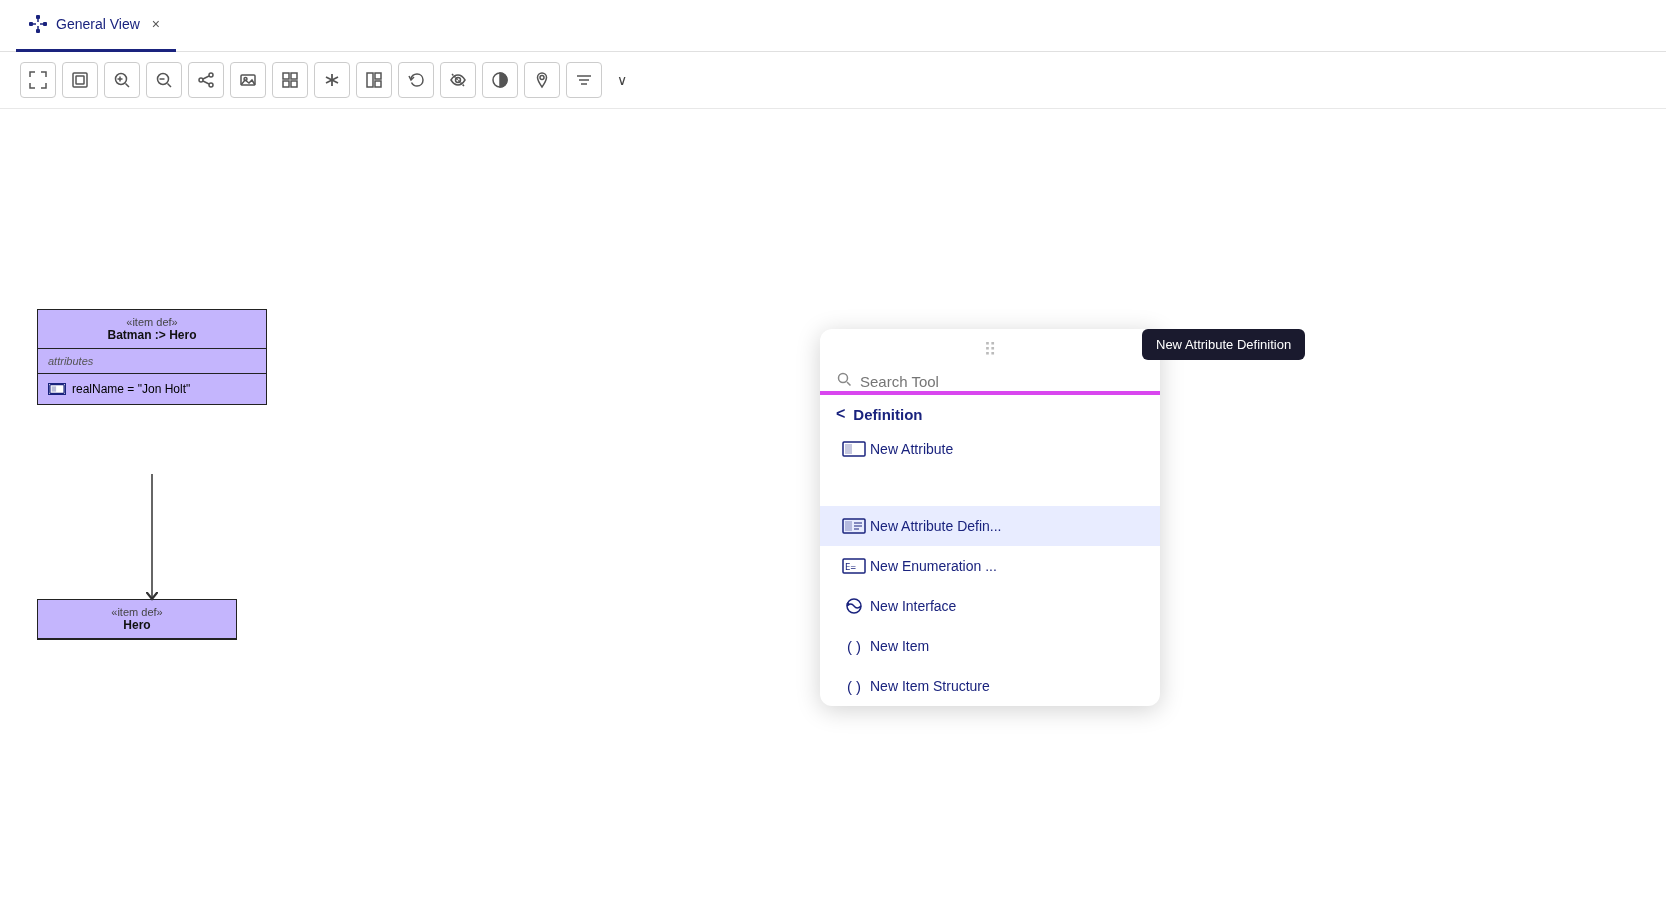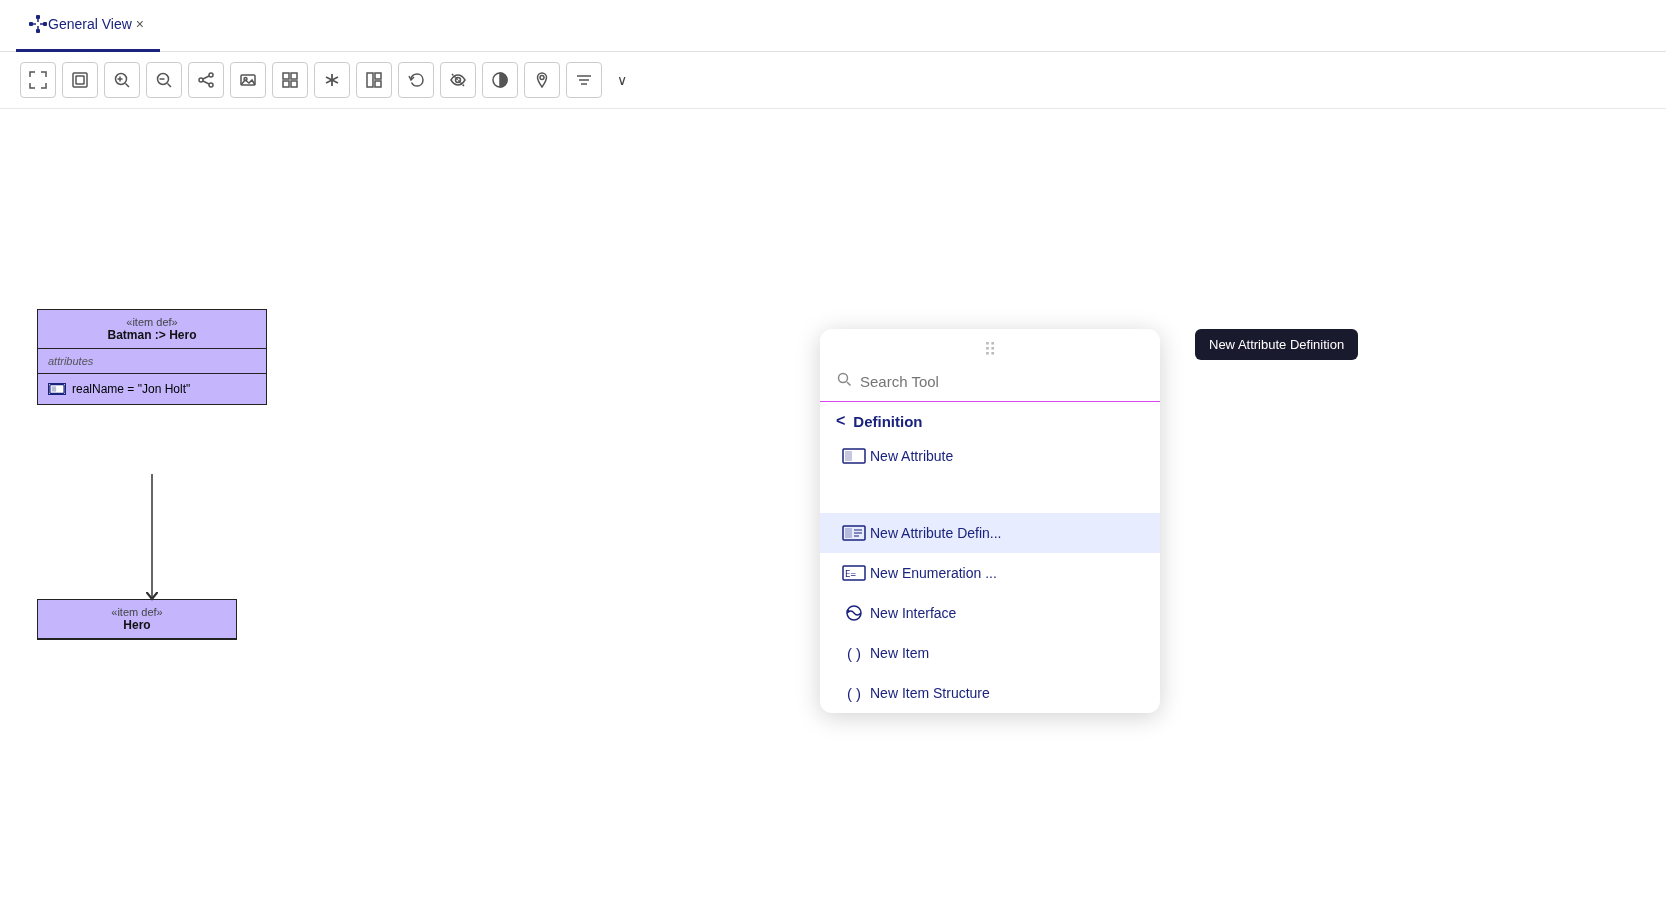--- a/index.html
+++ b/index.html
@@ -10,20 +10,21 @@
       display: flex;
       align-items: center;
       border-bottom: 1px solid #e0e0e0;
       padding: 0 16px;
       height: 52px;
       background: #fff;
     }
     .tab {
       display: flex;
       align-items: center;
+      gap: 8px;
       padding: 0 12px;
       height: 52px;
       border-bottom: 3px solid #1a237e;
       cursor: pointer;
       color: #1a237e;
       font-size: 14px;
       font-weight: 500;
     }
     .tab-icon {
       display: flex;
@@ -143,22 +144,22 @@
       justify-content: center;
       align-items: center;
       padding: 10px 0 4px;
       color: #bbb;
       font-size: 18px;
     }
     .search-row {
       display: flex;
       align-items: center;
       gap: 8px;
-      padding: 6px 16px 10px;
-      border-bottom: 1px solid #d946ef;
+      padding: 6px 16px 0;
+      border-bottom: 4px solid #d946ef;
     }
     .search-icon-span {
       color: #888;
       font-size: 16px;
     }
     .search-input {
       border: none;
       outline: none;
       font-size: 15px;
       color: #aaa;
@@ -194,21 +195,21 @@
       display: flex;
       align-items: center;
       justify-content: center;
       flex-shrink: 0;
     }
 
     
     .tooltip {
       position: absolute;
       top: 220px;
-      left: 1195px;
+      left: 1142px;
       background: #1a1a2e;
       color: #fff;
       padding: 8px 14px;
       border-radius: 6px;
       font-size: 13px;
       white-space: nowrap;
       z-index: 200;
     }
 
     

